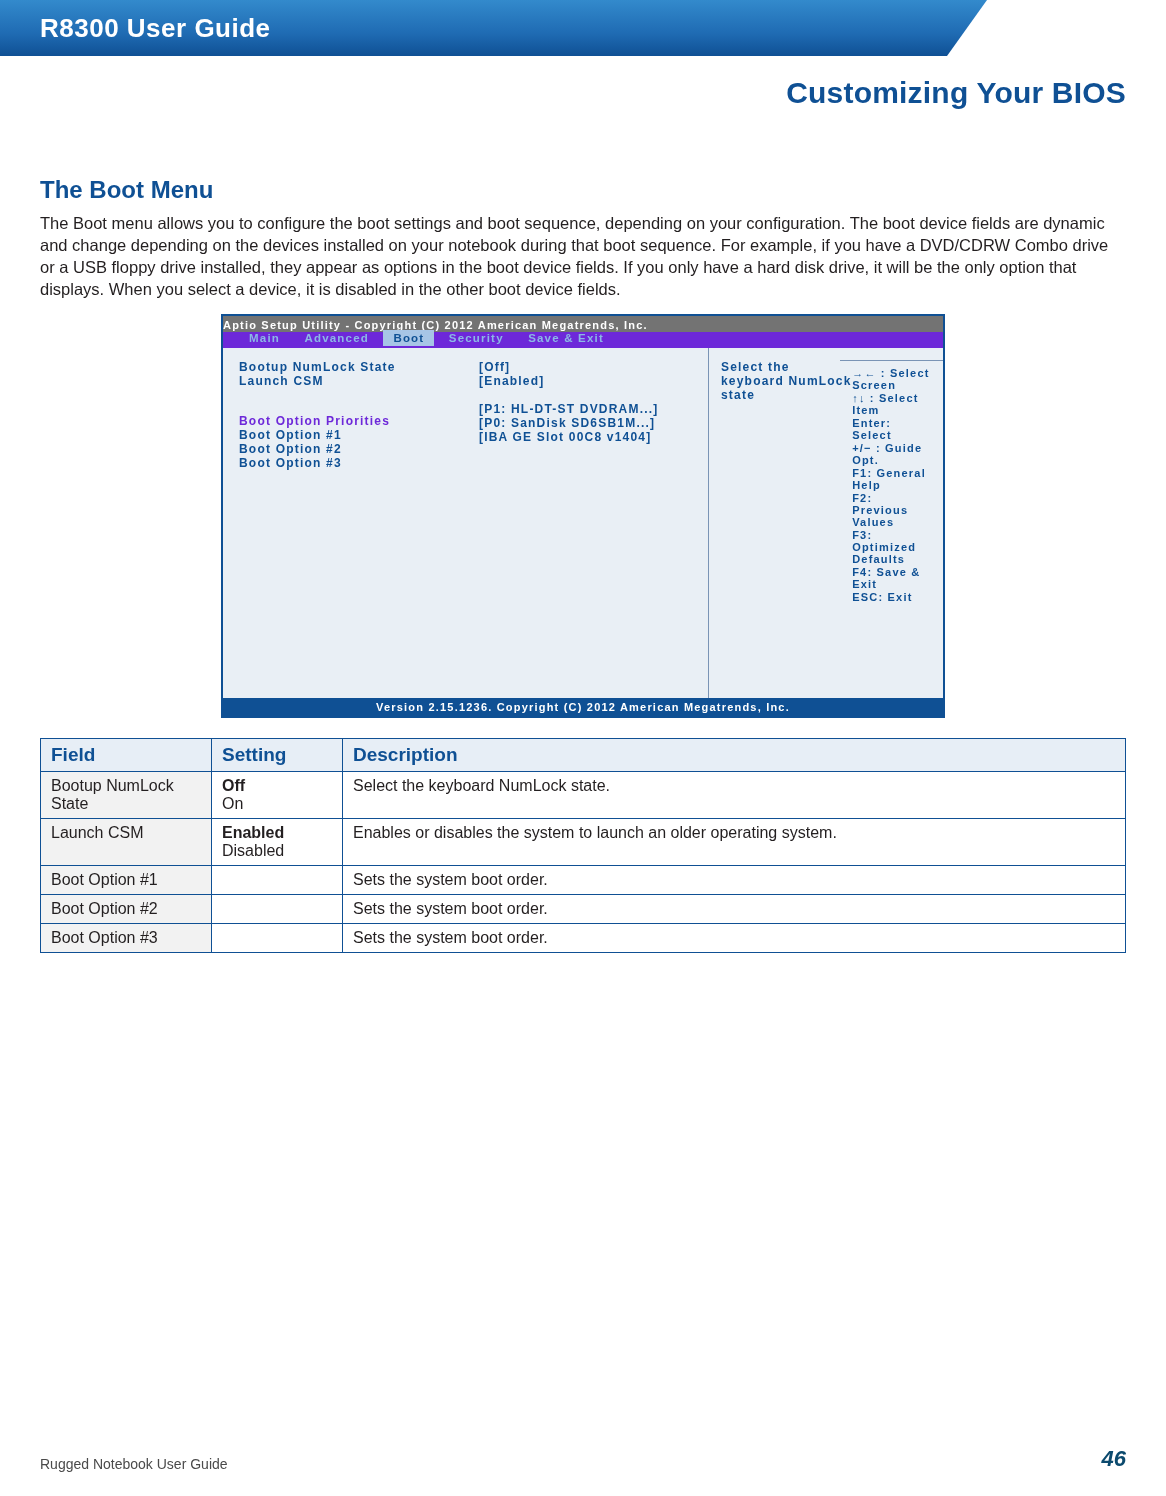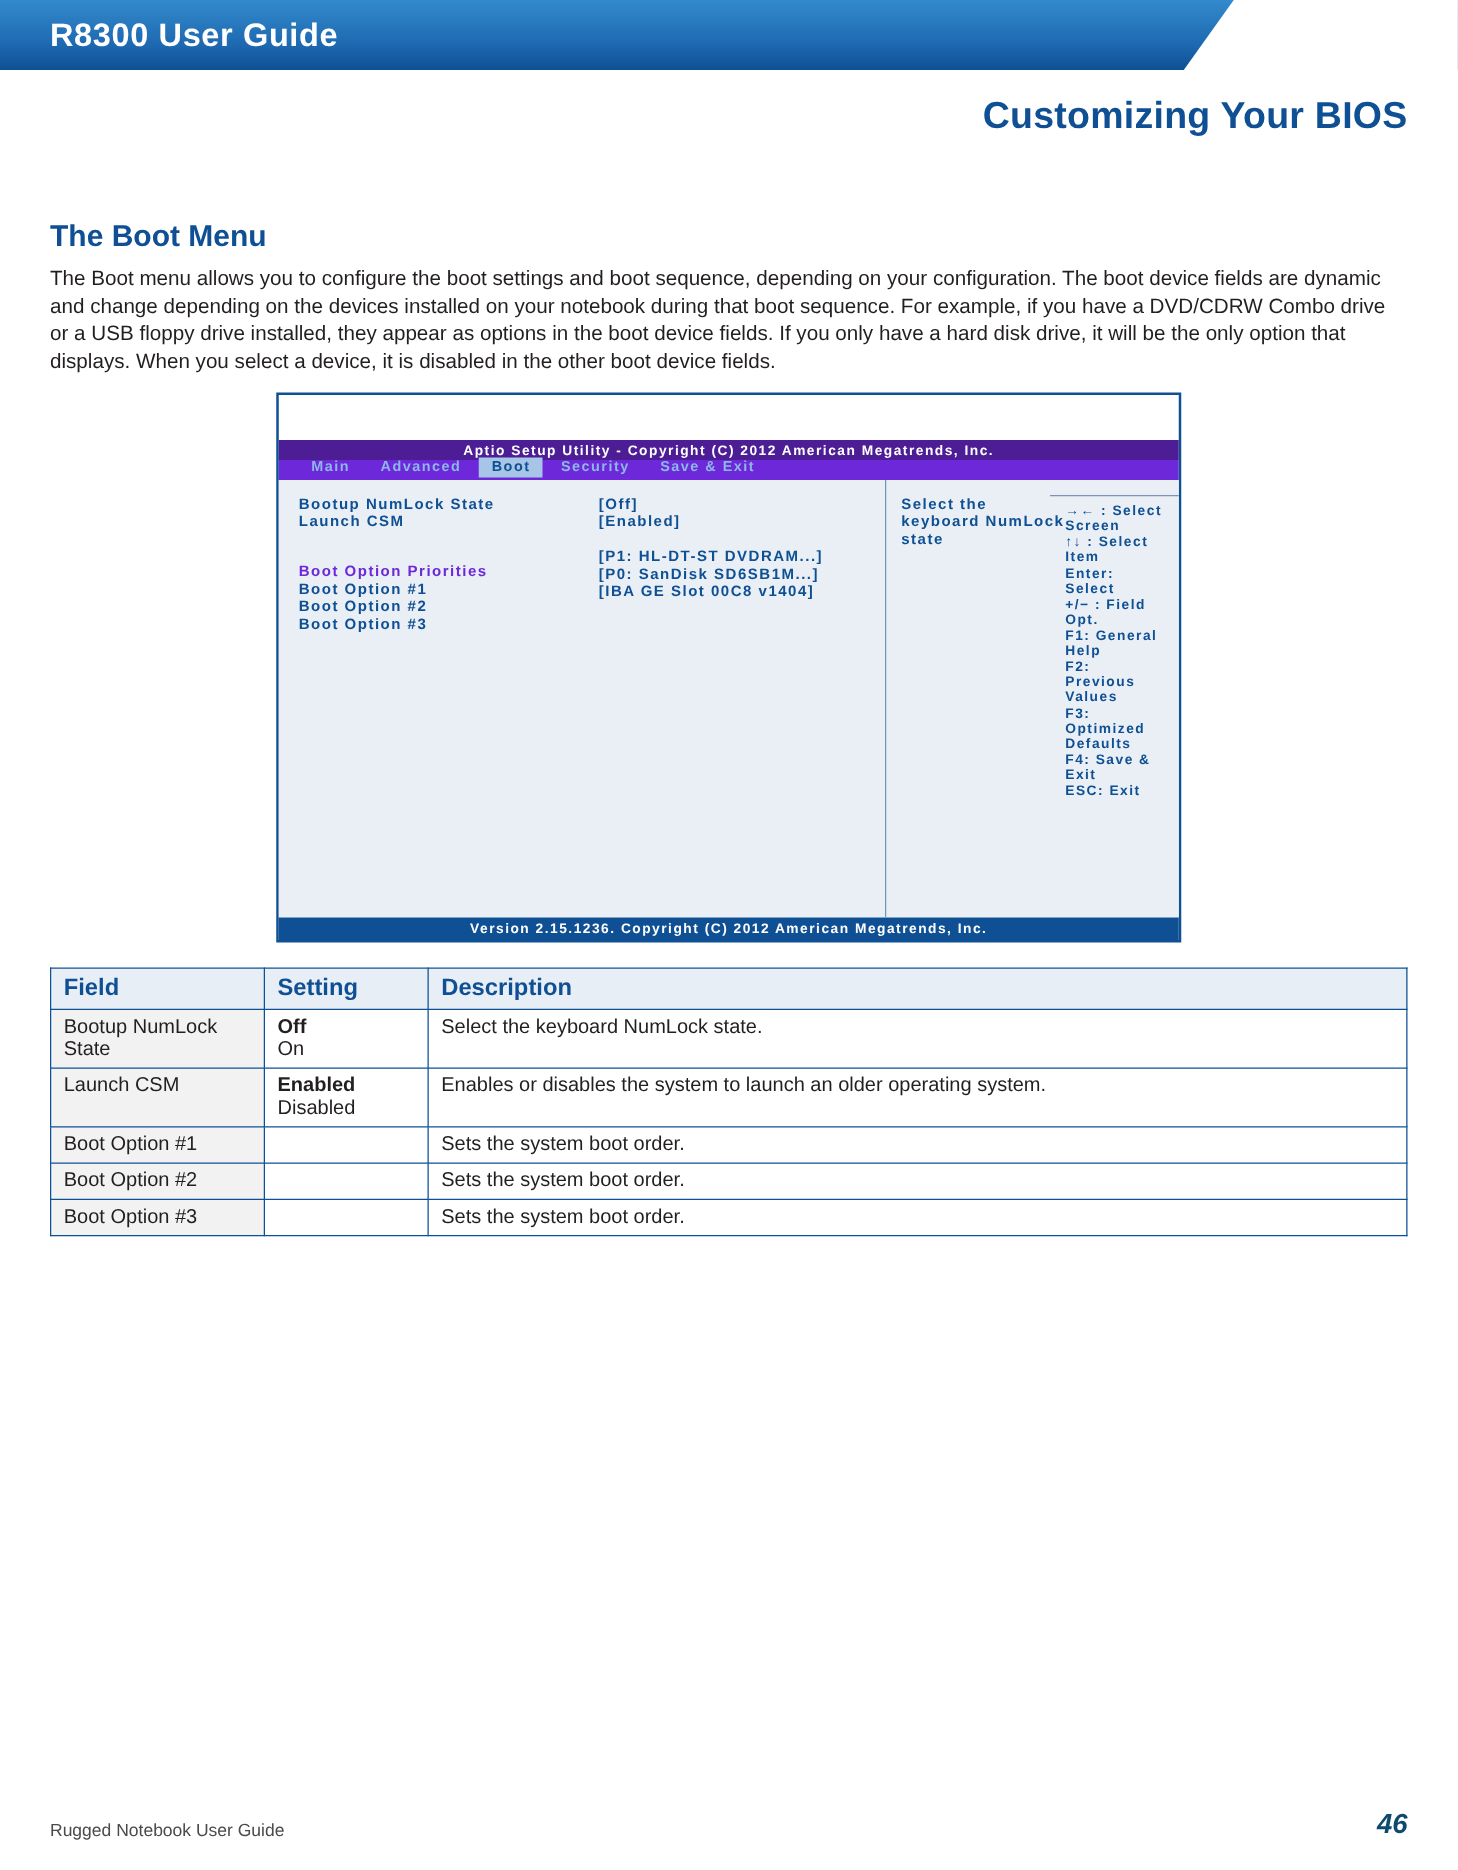--- a/index.html
+++ b/index.html
@@ -60,27 +60,26 @@
   
   .bios {
     width:720px;
     margin:8px auto 20px auto;
     border:2px solid #0f5094;
     font-family:"Arial",sans-serif;
     font-size:12px;
     letter-spacing:1.2px;
   }
   .bios-title {
-    background:#4c1d95;
+    background:#737373;
     color:#fff;
-    text-align:center;
+    text-align:left;
     padding:3px 0 1px 0;
     font-size:11px;
     font-weight:700;
-    margin-top:36px;
   }
   .bios-tabs {
     background:#6d28d9;
     color:#8bb8e5;
     padding:0 0 4px 16px;
     font-size:11.5px;
     font-weight:600;
   }
   .bios-tabs span { padding:2px 10px; }
   .bios-tabs .active { background:#a7c5e6; color:#0f5094; }
@@ -194,21 +193,21 @@
         <div>[P0: SanDisk SD6SB1M...]</div>
         <div>[IBA GE Slot 00C8 v1404]</div>
       </div>
       <div class="bios-right">
         <div>Select the keyboard NumLock state</div>
         <div>
           <div class="hr-help"></div>
           <div class="help-line">→← : Select Screen</div>
           <div class="help-line">↑↓ : Select Item</div>
           <div class="help-line">Enter: Select</div>
-          <div class="help-line">+/− : Field Opt.</div>
+          <div class="help-line">+/− : Guide Opt.</div>
           <div class="help-line">F1: General Help</div>
           <div class="help-line">F2: Previous Values</div>
           <div class="help-line">F3: Optimized Defaults</div>
           <div class="help-line">F4: Save &amp; Exit</div>
           <div class="help-line">ESC: Exit</div>
           <div style="height:40px"></div>
         </div>
       </div>
     </div>
     <div class="bios-footer">Version 2.15.1236. Copyright (C) 2012 American Megatrends, Inc.</div>

